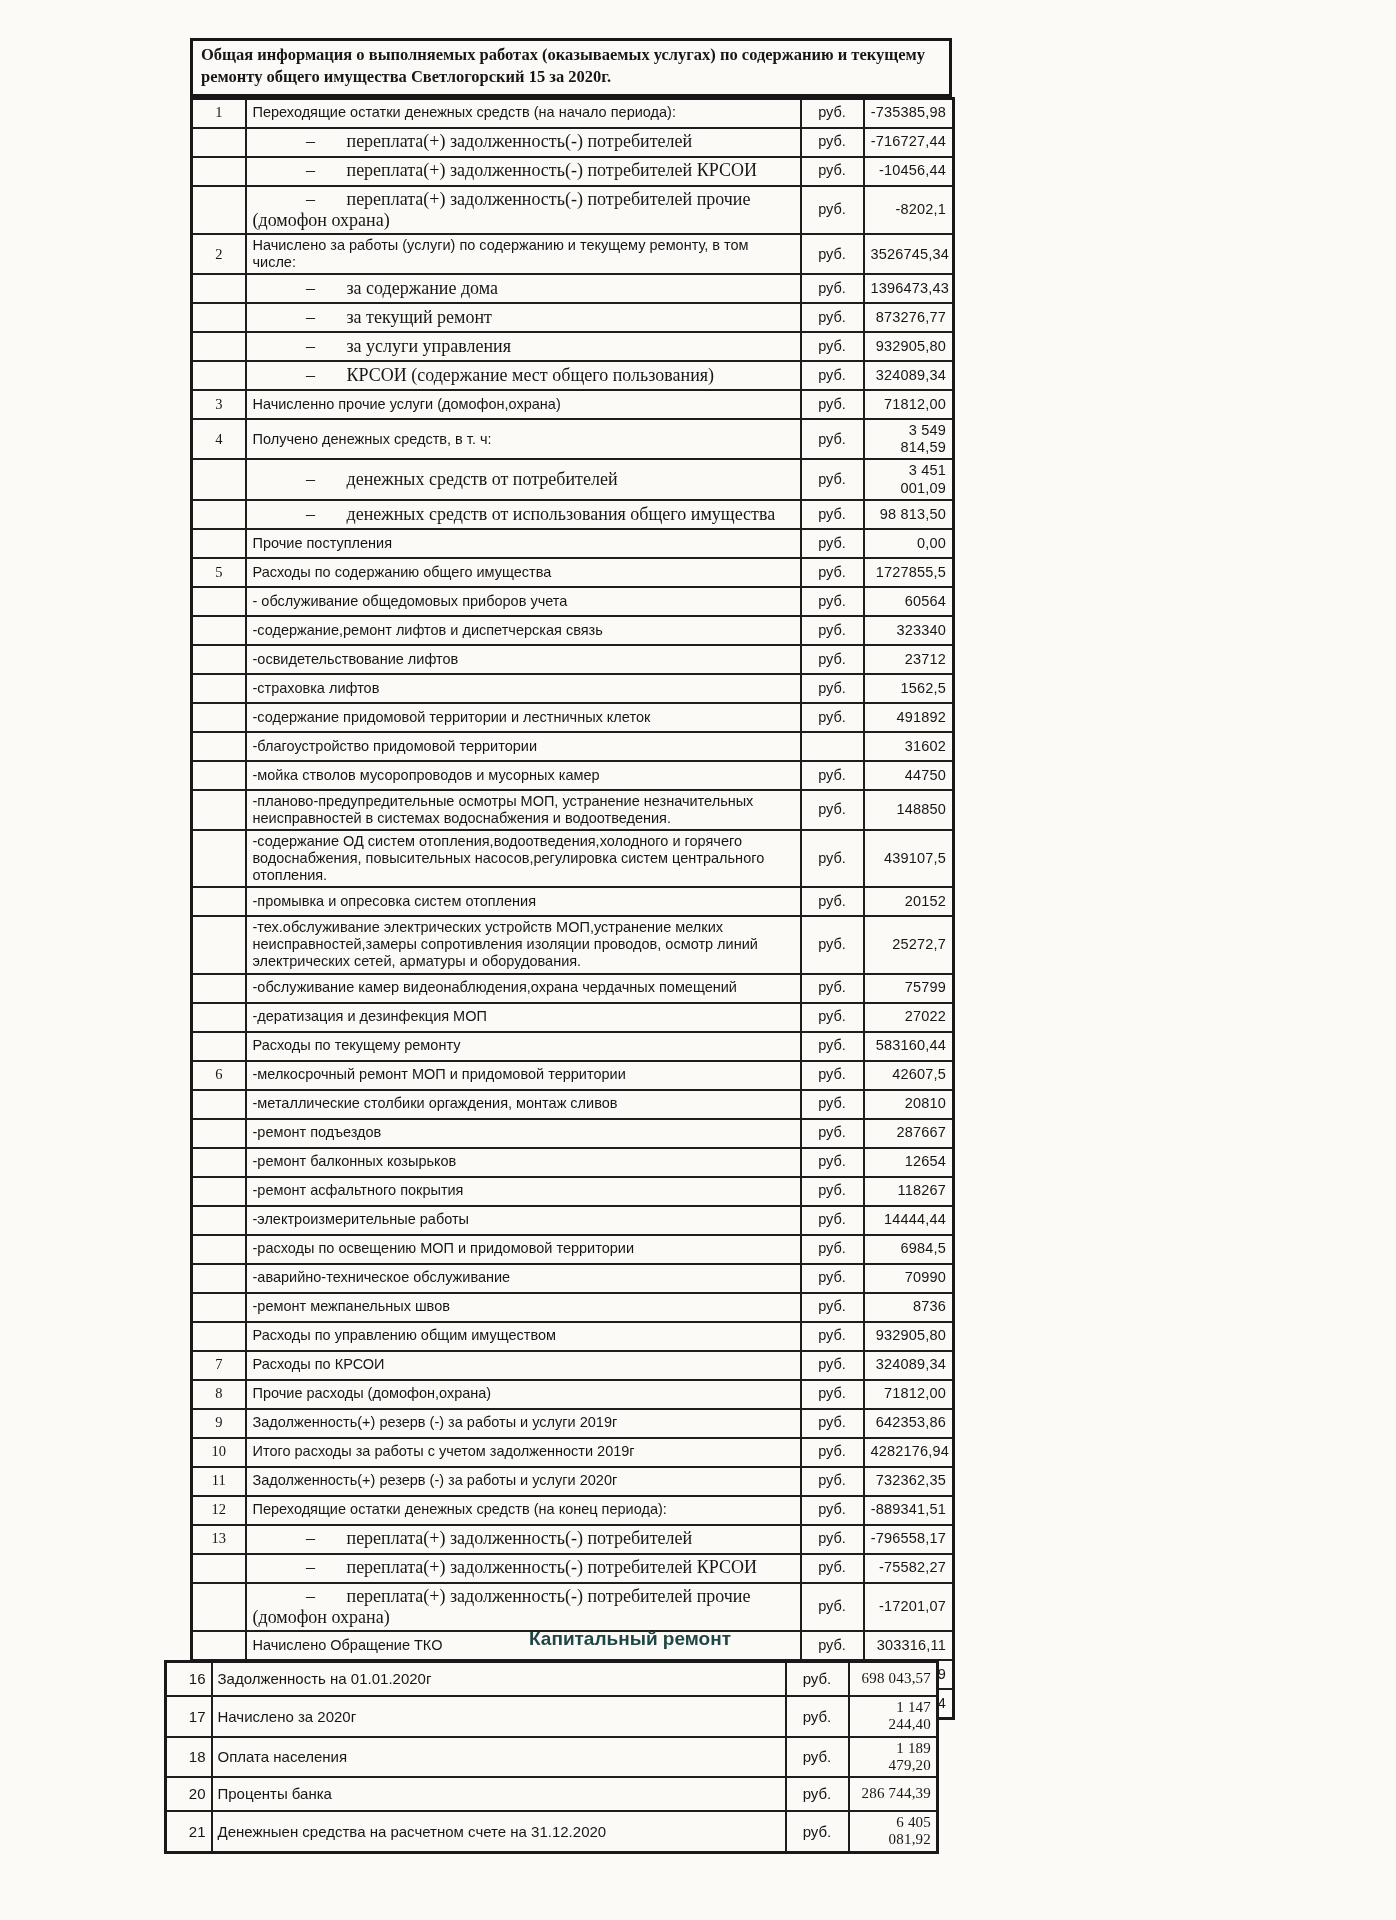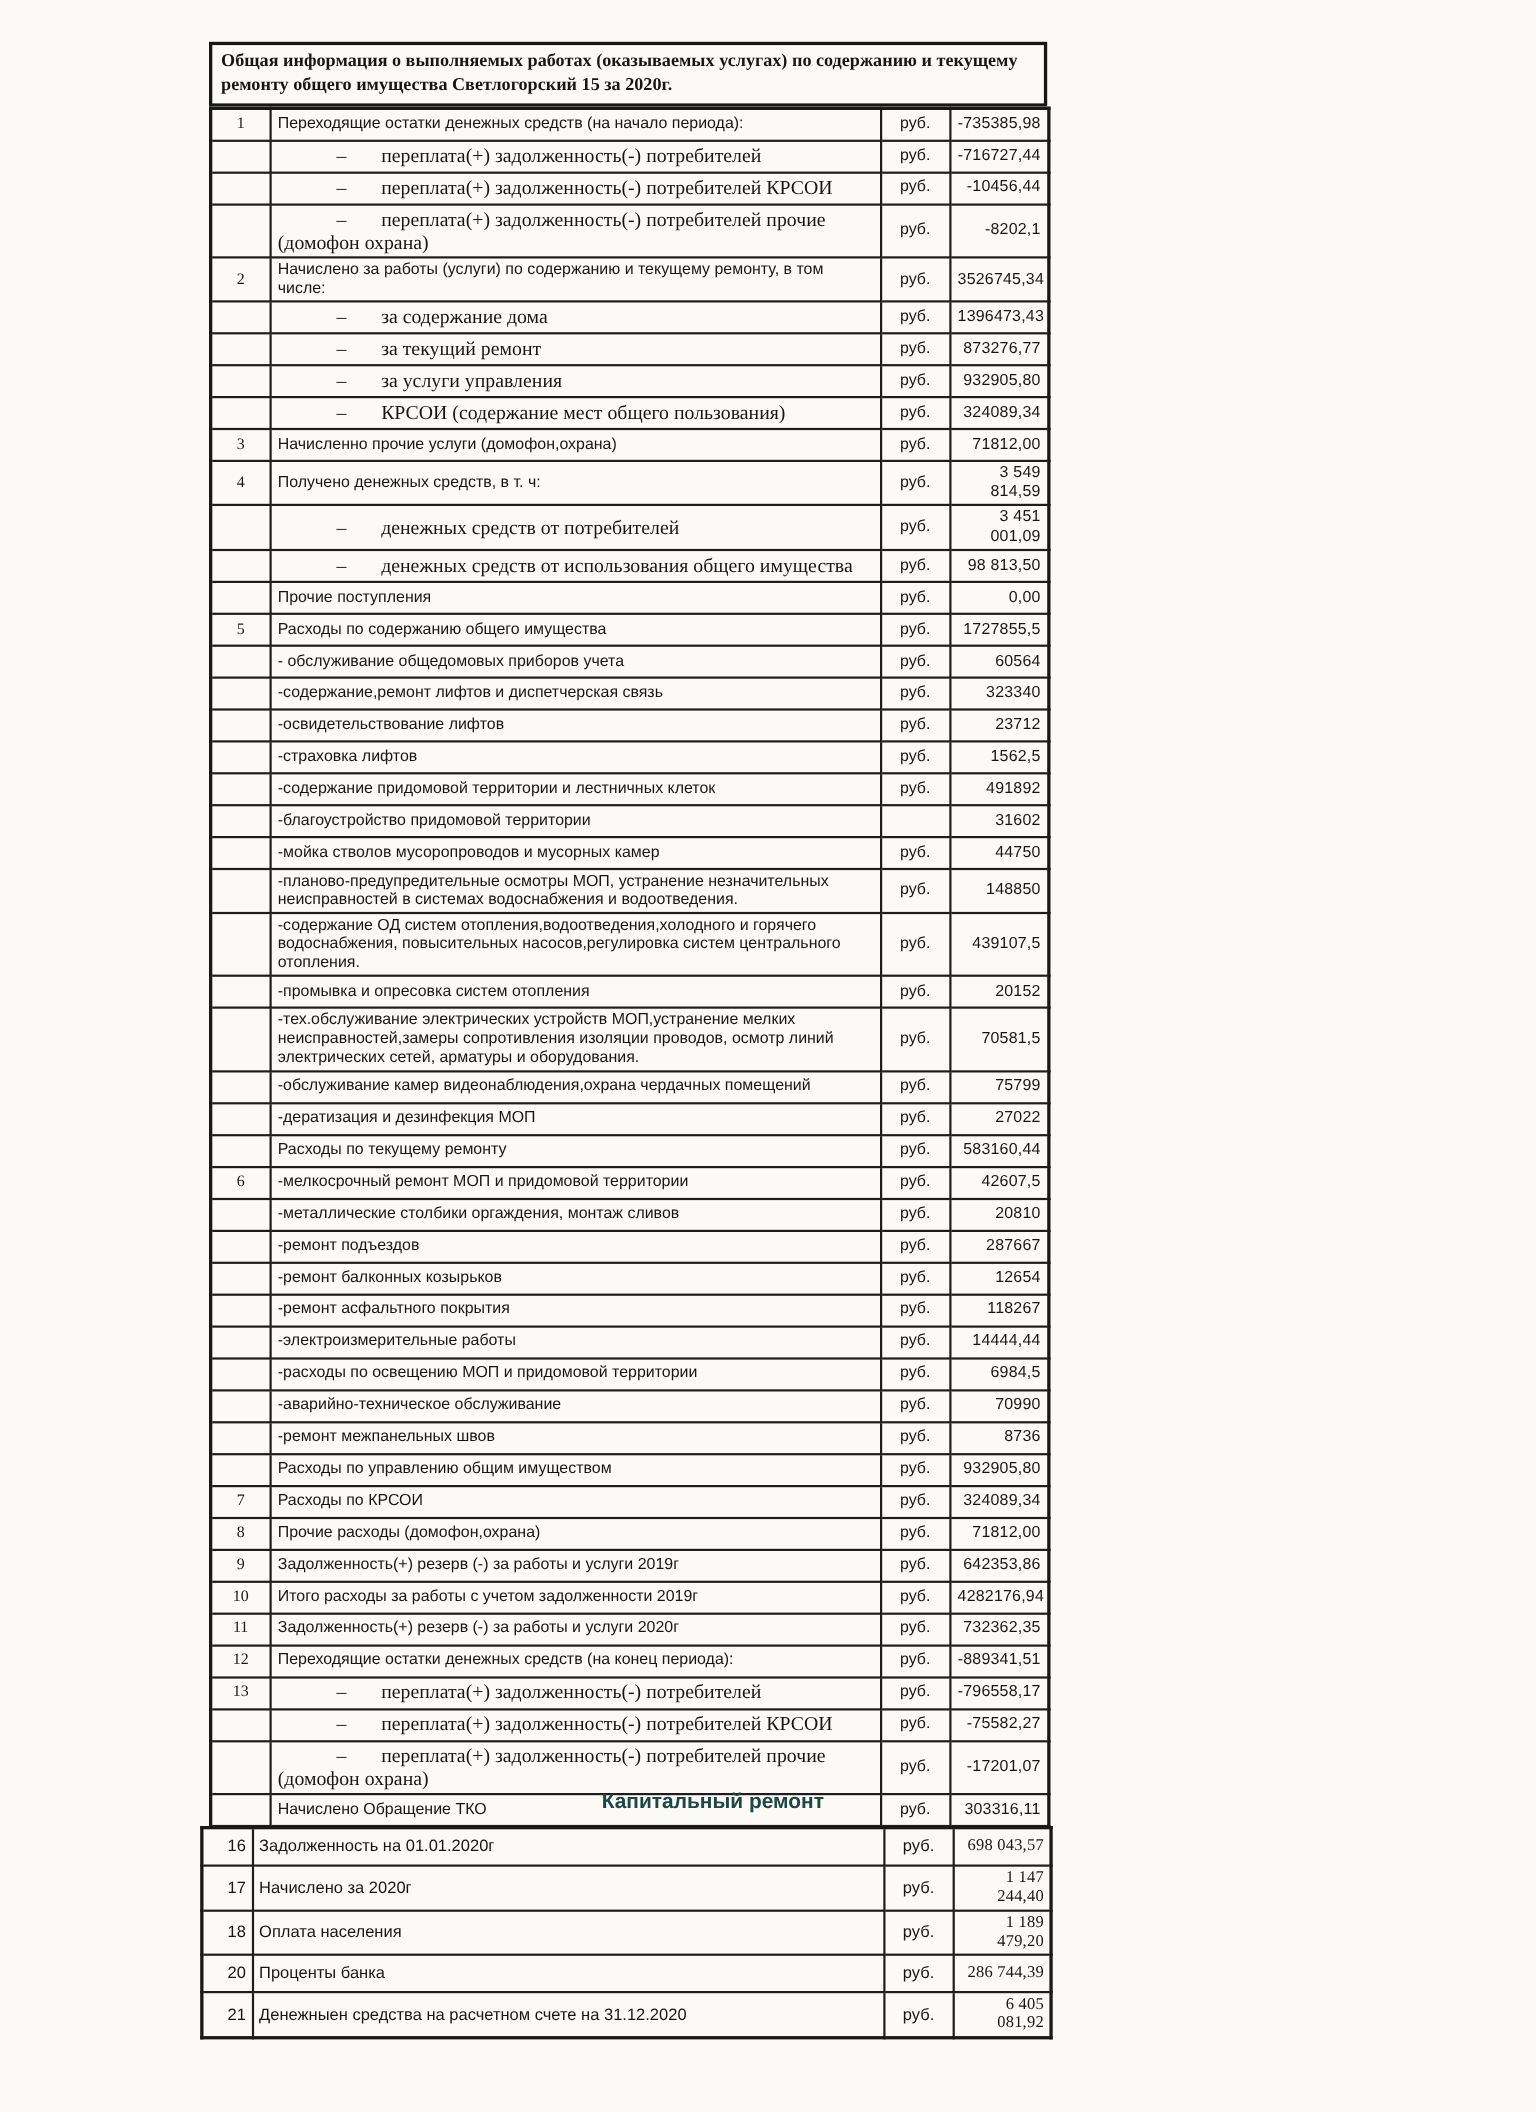--- a/index.html
+++ b/index.html
@@ -24,21 +24,21 @@
     font-size:14.5px;line-height:1.18;vertical-align:middle;
     overflow:hidden;
   }
   td.c-num{text-align:center;font-family:"Liberation Serif",serif;font-size:15px;padding:2px 2px;}
   td.c-unit{text-align:center;font-size:14px;}
   td.c-val{text-align:right;font-family:Liberation Sans, sans-serif;font-size:15px;letter-spacing:.2px;}
   tr.sub td.c-desc{font-family:"Liberation Serif",serif;font-size:18px;}
   .marker{display:inline-block;margin-left:52px;min-width:12px;text-align:center;}
   .mlabel{margin-left:30px;}
   
-  .cap{position:absolute;left:182px;top:1628px;width:932px;}
+  .cap{position:absolute;left:164px;top:1628px;width:932px;}
   .cap-heading{
     text-align:center;font-weight:bold;font-size:19px;
     color:#1d4644;margin:0 0 10px 0;
     font-family:"Liberation Sans",sans-serif;
   }
   table.cap-grid{border-collapse:collapse;width:772px;table-layout:fixed;background:#fbfaf7;border:3px solid #191919;}
   table.cap-grid td{
     border:2px solid #1d1d1d;
     padding:2px 5px;height:28px;
     font-size:15px;line-height:1.15;vertical-align:middle;
@@ -207,21 +207,21 @@
         <tr>
           <td class="c-num"></td>
           <td class="c-desc">-промывка и опресовка систем отопления</td>
           <td class="c-unit">руб.</td>
           <td class="c-val">20152</td>
         </tr>
         <tr>
           <td class="c-num"></td>
           <td class="c-desc">-тех.обслуживание электрических устройств МОП,устранение мелких неисправностей,замеры сопротивления изоляции проводов, осмотр линий электрических сетей, арматуры и оборудования.</td>
           <td class="c-unit">руб.</td>
-          <td class="c-val">70581,5</td>
+          <td class="c-val">25272,7</td>
         </tr>
         <tr>
           <td class="c-num"></td>
           <td class="c-desc">-обслуживание камер видеонаблюдения,охрана чердачных помещений</td>
           <td class="c-unit">руб.</td>
           <td class="c-val">75799</td>
         </tr>
         <tr>
           <td class="c-num"></td>
           <td class="c-desc">-дератизация и дезинфекция МОП</td>

